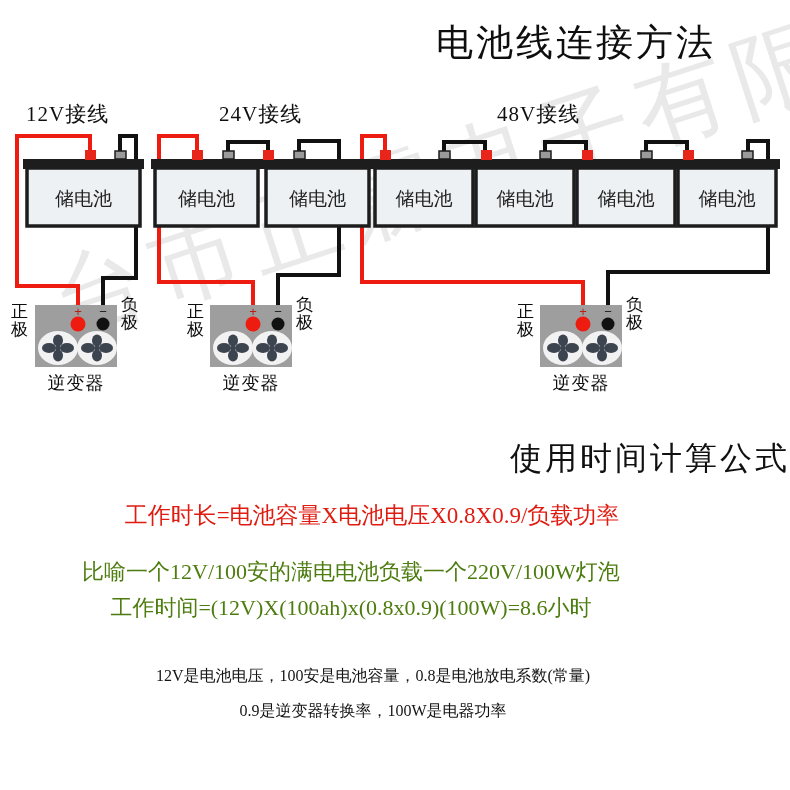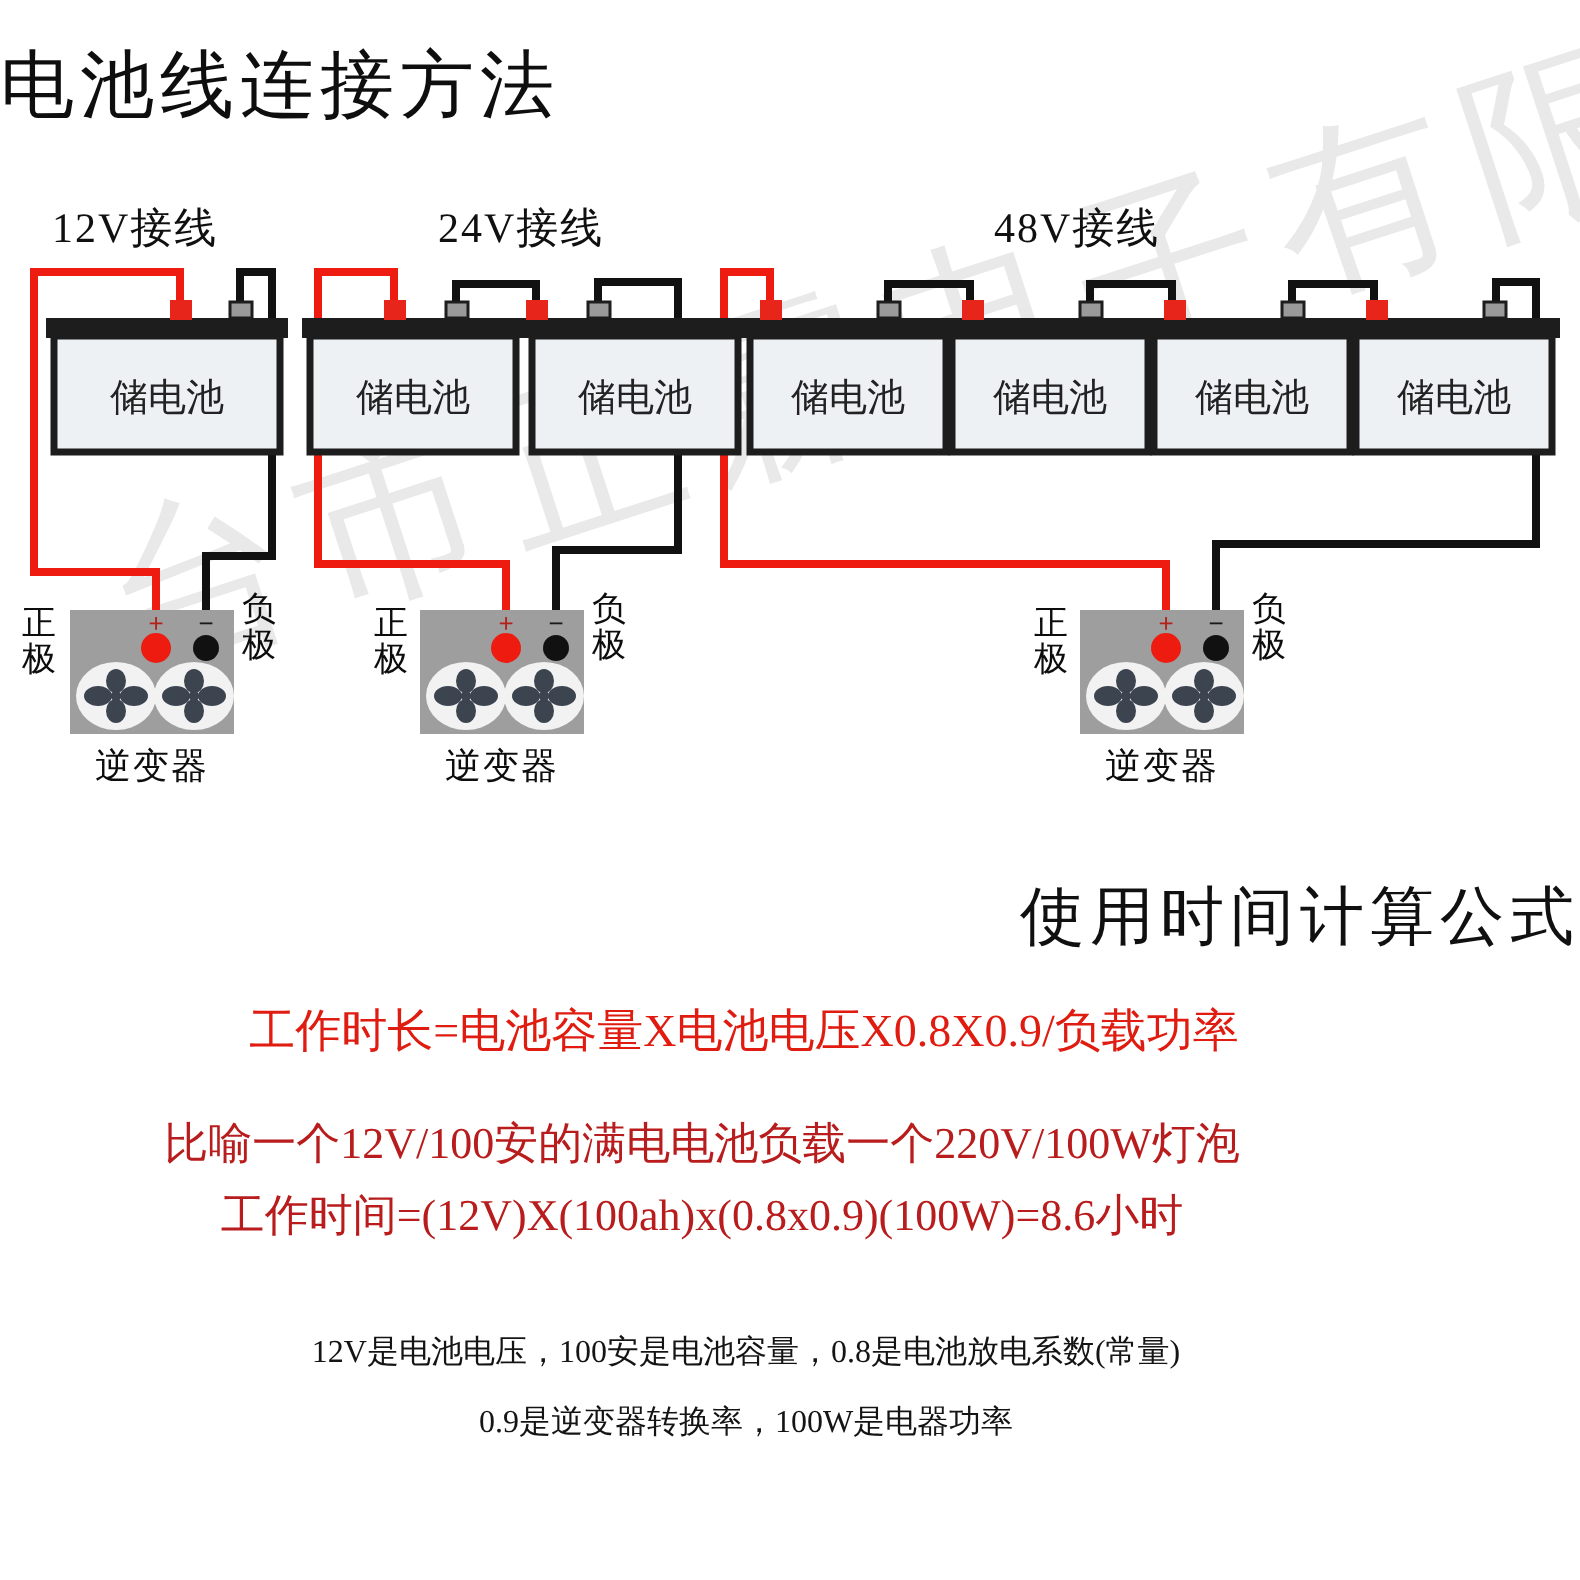--- a/index.html
+++ b/index.html
@@ -46,21 +46,21 @@
   }
   .txt {
     position: absolute;
     z-index: 3;
     white-space: pre;
   }
   .title-main {
     left: 0;
     top: 18px;
     width: 716px;
-    text-align: left;
+    text-align: right;
     font-size: 37px;
     letter-spacing: 3px;
     color: #0e0e0e;
   }
   .sec-label {
     font-size: 21px;
     color: #101010;
     letter-spacing: 1px;
   }
   .pole-label {
@@ -100,21 +100,21 @@
     text-align: center;
     font-size: 23px;
     color: #e01b10;
     letter-spacing: 0px;
   }
   .ex-line {
     left: 0;
     width: 702px;
     text-align: center;
     font-size: 22px;
-    color: #b91c1c;
+    color: #4d7c0f;
   }
   .ex1 { top: 557px; }
   .ex2 { top: 593px; }
   .note-line {
     left: 0;
     width: 746px;
     text-align: center;
     font-size: 16px;
     color: #141414;
   }

